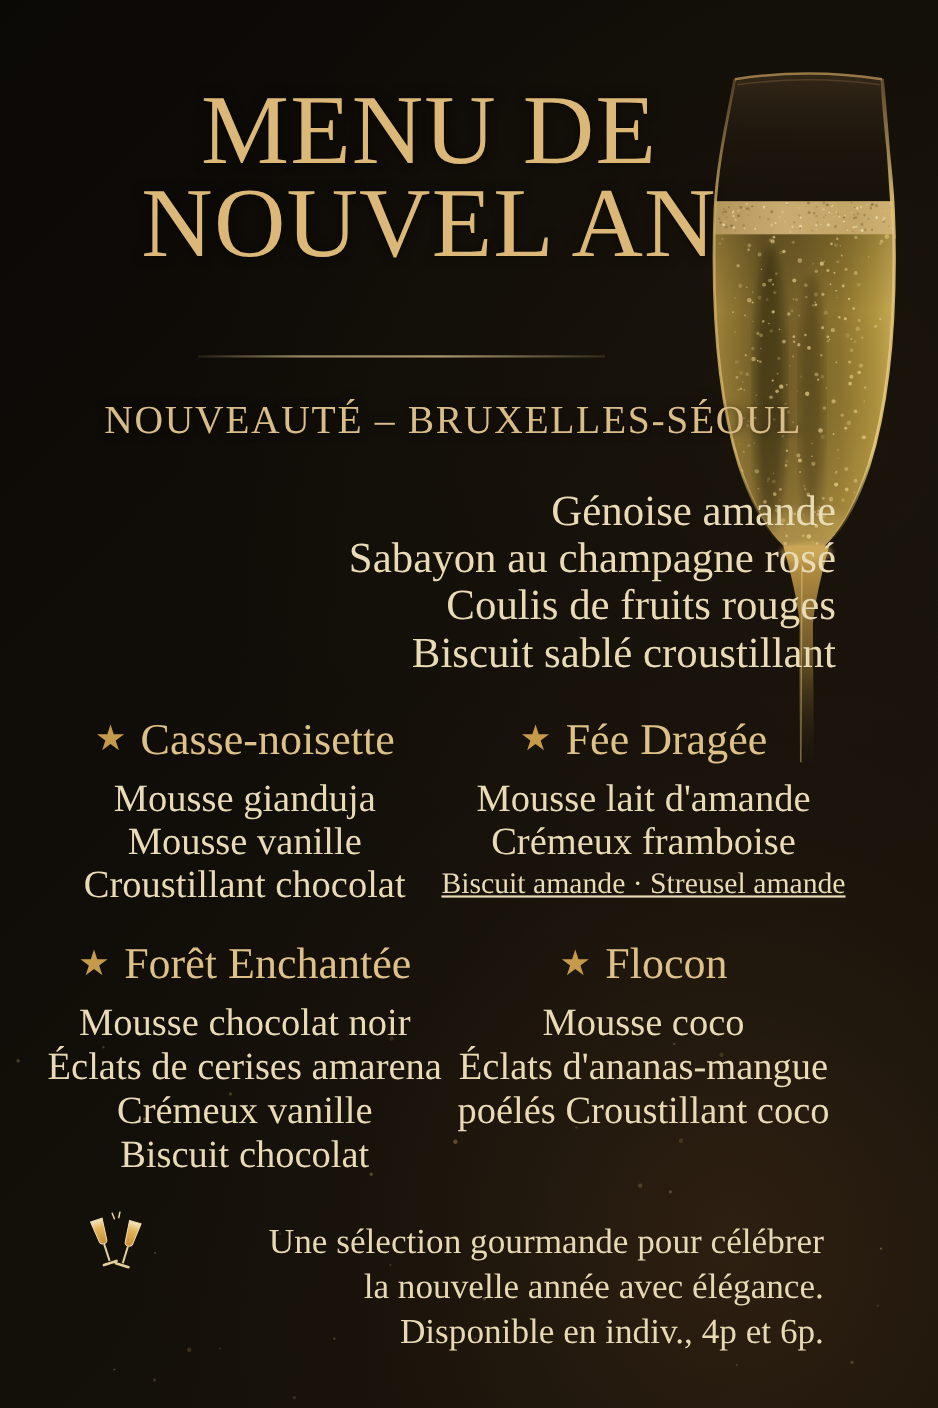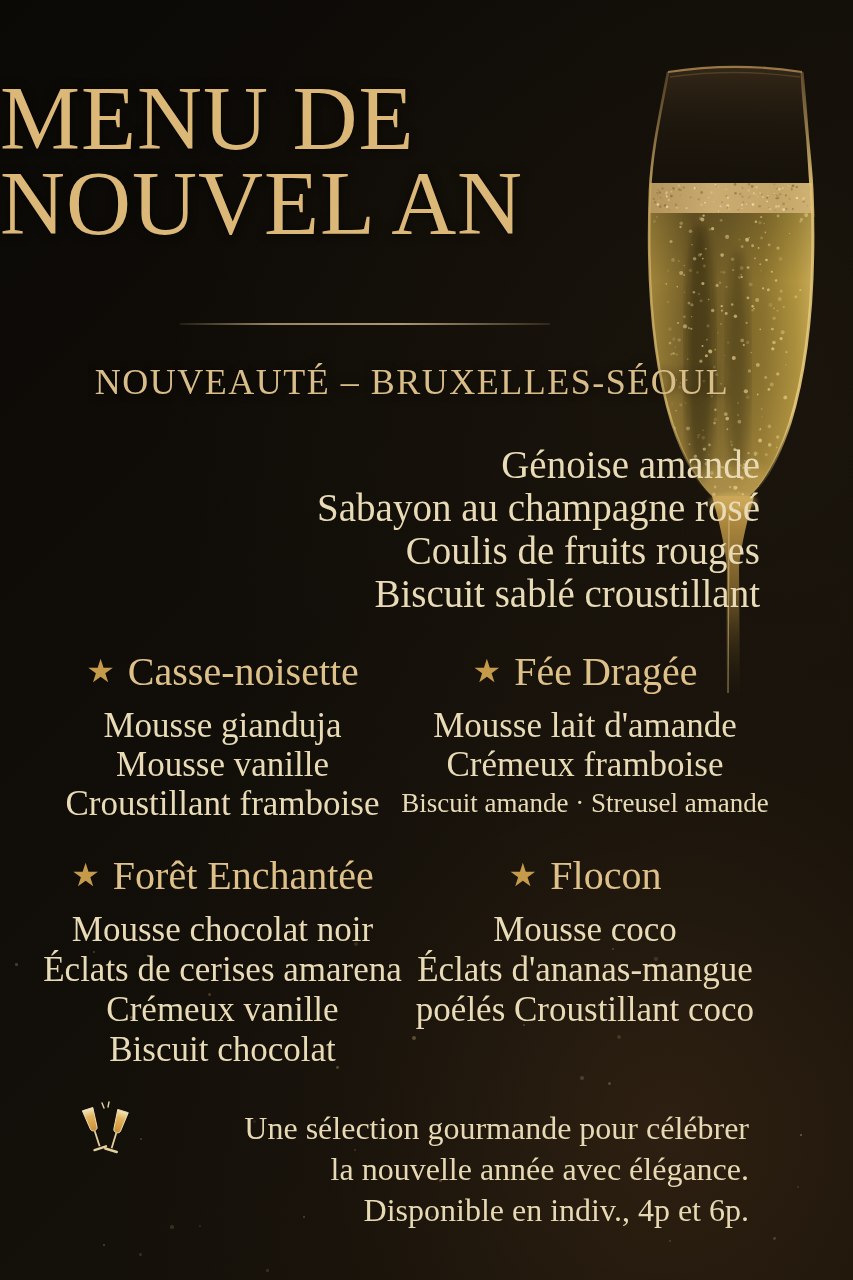--- a/index.html
+++ b/index.html
@@ -10,21 +10,21 @@
     font-family:"Liberation Serif","DejaVu Serif",serif;
     background:
       radial-gradient(95% 70% at 78% 88%, rgba(64,44,24,.55) 0%, rgba(36,26,14,.25) 42%, rgba(0,0,0,0) 70%),
       radial-gradient(120% 80% at 85% 30%, rgba(40,30,16,.35) 0%, rgba(0,0,0,0) 55%),
       linear-gradient(135deg,#0b0906 0%,#100d08 35%,#14100a 65%,#191208 100%);
   }
   .abs{position:absolute;}
   .nowrap{white-space:nowrap;}
   
   .title{
-    left:0;top:76px;width:780px;text-align:left;
+    left:0;top:76px;width:780px;text-align:center;
     color:#dcb878;font-size:90px;line-height:85px;letter-spacing:1px;
     z-index:3;text-shadow:0 0 10px rgba(0,0,0,.5);
   }
   .divider{
     left:180px;top:323px;width:370px;height:2px;z-index:3;
     background:linear-gradient(90deg,rgba(150,130,90,.15),rgba(186,164,118,.8) 25%,rgba(200,178,130,.85) 60%,rgba(150,130,90,.2));
   }
   
   .heading{
     left:2px;top:361px;width:820px;text-align:center;
@@ -34,21 +34,21 @@
   .nouv-items{
     left:40px;top:443px;width:720px;text-align:right;
     color:#e8dbb6;font-size:39px;line-height:43px;z-index:3;
   }
   
   .col{z-index:3;text-align:center;}
   .col .hdr{font-size:40px;line-height:48px;color:#dec189;margin-bottom:8px;}
   .col .hdr .star{font-size:32px;color:#c59a4a;margin-right:13px;position:relative;top:-3px;}
   .col .item{font-size:35px;line-height:39px;color:#e8dbb6;}
   .r2 .item{line-height:40px;}
-  .col .item.small{font-size:27px;}
+  .col .item.small{font-size:27px;text-decoration:underline;}
   .c-left{left:15px;width:415px;}
   .c-right{left:390px;width:390px;}
   .row1{top:648px;}
   .row2{top:852px;}
   
   .foot-icon{left:78px;top:1100px;width:56px;height:62px;z-index:3;}
   .foot-text{
     left:129px;top:1108px;width:620px;text-align:right;
     color:#e6d9b4;font-size:32px;line-height:41px;z-index:3;
   }
@@ -570,21 +570,21 @@
     <div class="nowrap">Coulis de fruits rouges</div>
     <div class="nowrap">Biscuit sablé croustillant</div>
   </div>
 
   <div class="abs col c-left row1">
     <div class="hdr nowrap">
       <span class="star">★</span><span>Casse-noisette</span>
     </div>
     <div class="item nowrap">Mousse gianduja</div>
     <div class="item nowrap">Mousse vanille</div>
-    <div class="item nowrap">Croustillant framboise</div>
+    <div class="item nowrap">Croustillant chocolat</div>
   </div>
 
   <div class="abs col c-right row1">
     <div class="hdr nowrap">
       <span class="star">★</span><span>Fée Dragée</span>
     </div>
     <div class="item nowrap">Mousse lait d'amande</div>
     <div class="item nowrap">Crémeux framboise</div>
     <div class="item small nowrap">Biscuit amande · Streusel amande</div>
   </div>

